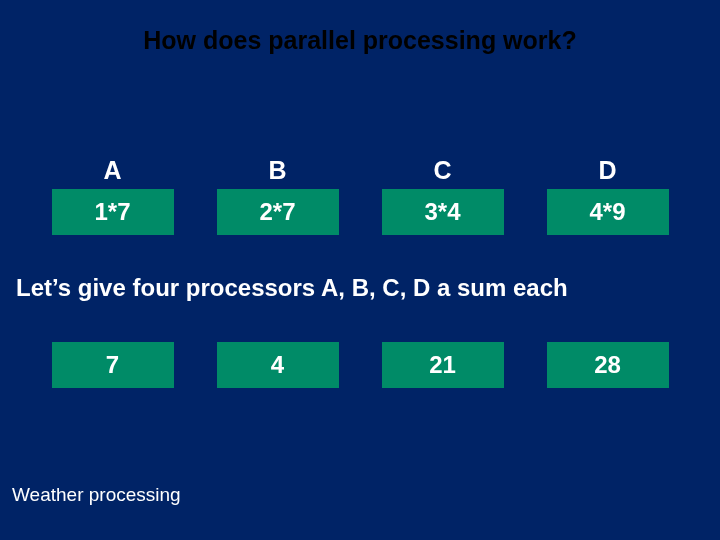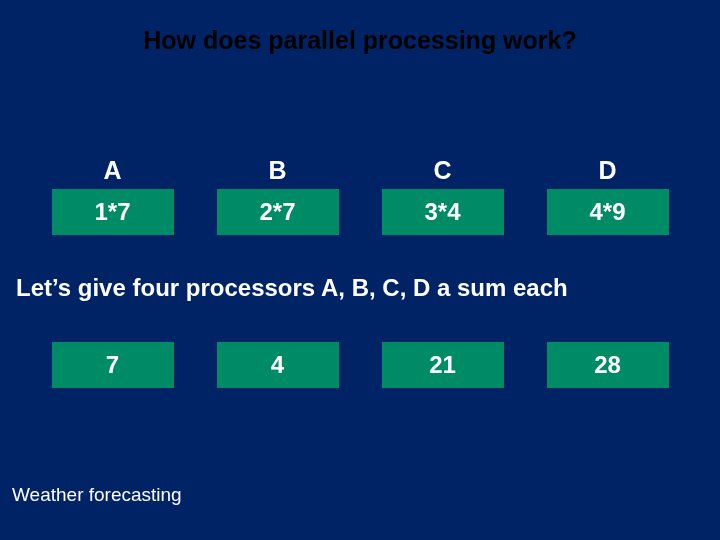--- a/index.html
+++ b/index.html
@@ -108,14 +108,14 @@
   </div>
   <div class="col">
     <div class="box white-text">21</div>
   </div>
   <div class="col">
     <div class="box white-text">28</div>
   </div>
 </div>
 
 <div class="footer-link">
-  <span class="ul">Weather</span><span> forecasting</span>
+  <span class="ul">Weather</span><span> processing</span>
 </div>
 
 </body></html>

